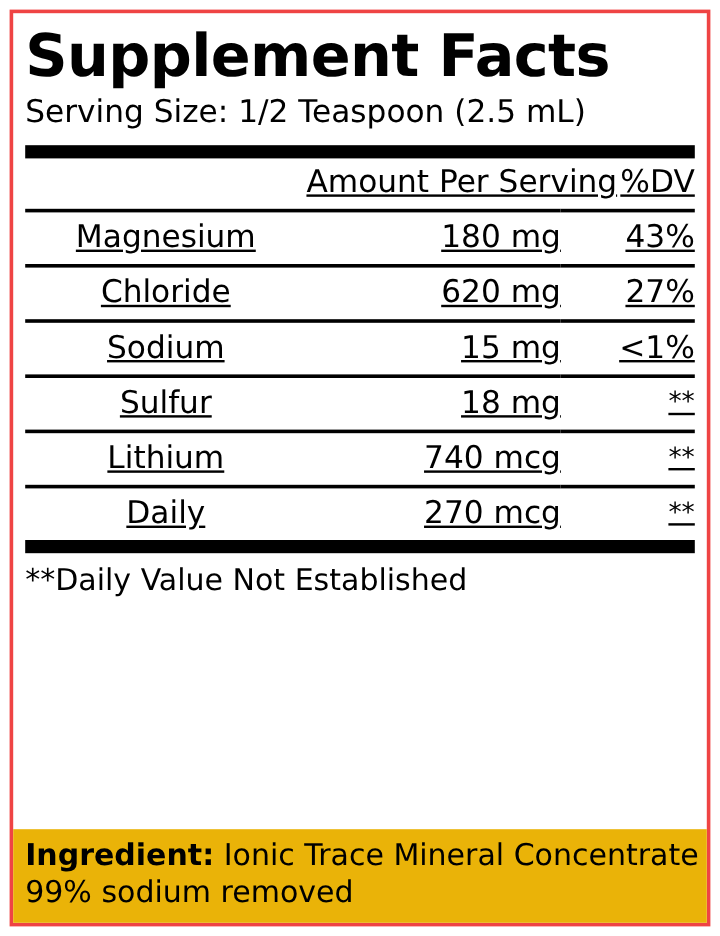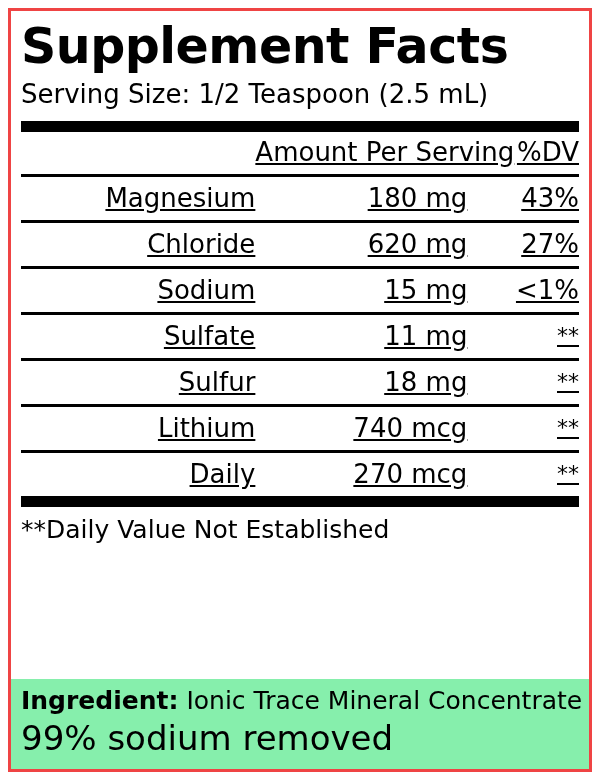--- a/index.html
+++ b/index.html
@@ -57,21 +57,21 @@
   table.facts td {
     font-size: 26px;
     padding: 6px 0 7px 0;
     vertical-align: bottom;
     border-bottom: 3px solid #000000;
   }
   table.facts tr.head td {
     padding-top: 5px;
   }
   td.c-name {
-    text-align: right;
+    text-align: center;
     width: 42%;
     white-space: nowrap;
   }
   td.c-amount {
     text-align: right;
     width: 38%;
     white-space: nowrap;
   }
   td.c-dv {
     text-align: right;
@@ -93,35 +93,35 @@
   .footnote {
     font-size: 25px;
     margin: 8px 0 0 0;
     line-height: 1.2;
   }
   .ingredient-band {
     position: absolute;
     left: 0;
     right: 0;
     bottom: 0;
-    background: #86efac;
+    background: #eab308;
     padding: 6px 10px 10px 10px;
     box-sizing: border-box;
   }
   .ingredient-text {
     font-size: 25px;
     line-height: 1.25;
     color: #000000;
     white-space: nowrap;
   }
   .ingredient-text b {
     font-weight: bold;
   }
   .ingredient-sub {
-    font-size: 34px;
+    font-size: 25px;
     line-height: 1.25;
     color: #000000;
   }
 </style>
 </head>
 <body>
 
 <div class="panel">
   <div class="inner">
 
@@ -148,25 +148,20 @@
           <td class="c-name">Chloride</td>
           <td class="c-amount">620 mg</td>
           <td class="c-dv">27%</td>
         </tr>
         <tr>
           <td class="c-name">Sodium</td>
           <td class="c-amount">15 mg</td>
           <td class="c-dv">&lt;1%</td>
         </tr>
         <tr>
-          <td class="c-name">Sulfate</td>
-          <td class="c-amount">11 mg</td>
-          <td class="c-dv stars">**</td>
-        </tr>
-        <tr>
           <td class="c-name">Sulfur</td>
           <td class="c-amount">18 mg</td>
           <td class="c-dv stars">**</td>
         </tr>
         <tr>
           <td class="c-name">Lithium</td>
           <td class="c-amount">740 mcg</td>
           <td class="c-dv stars">**</td>
         </tr>
         <tr class="last">

